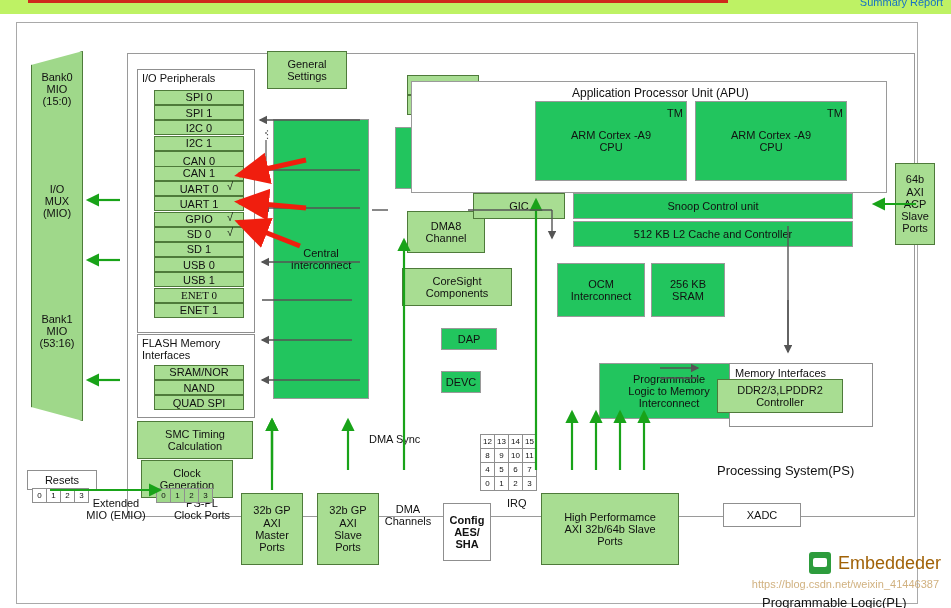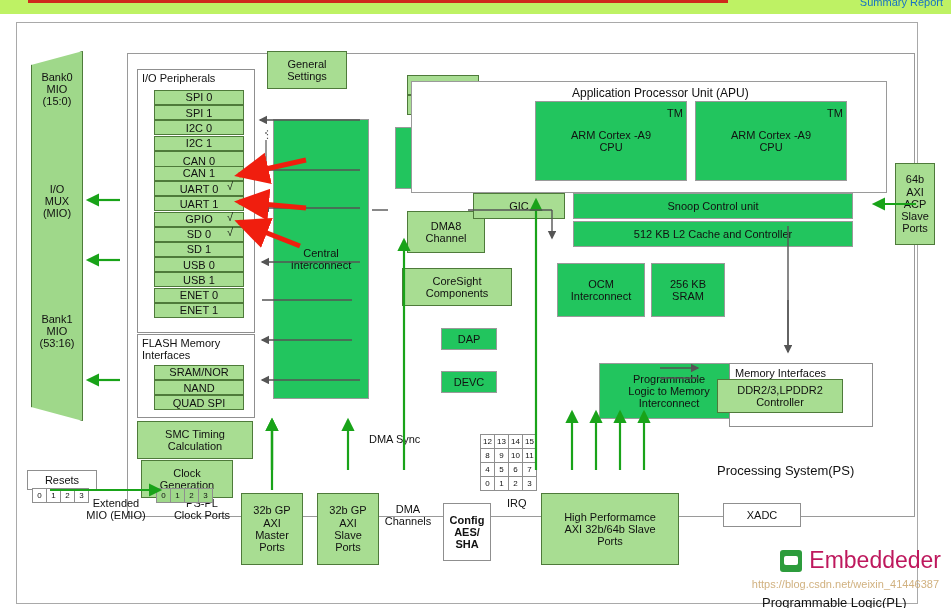--- a/index.html
+++ b/index.html
@@ -25,21 +25,21 @@
   .flash{position:absolute;left:120px;top:311px;width:116px;height:82px;border:1px solid #8f8f8f;background:#fff;}
   .memif{position:absolute;left:712px;top:340px;width:142px;height:62px;border:1px solid #8f8f8f;background:#fff;}
   .apu{position:absolute;left:394px;top:58px;width:474px;height:110px;border:1px solid #9a9a9a;background:#fff;}
   .chk{color:#111;font-size:11px;position:absolute;}
   .numrow{position:absolute;display:flex;}
   .numrow div{border:1px solid #8f8f8f;background:#fff;width:13px;height:13px;font-size:8px;
               display:flex;align-items:center;justify-content:center;margin-left:-1px;}
   .wm{position:absolute;right:10px;bottom:34px;display:flex;align-items:center;gap:7px;}
   .wmq{width:22px;height:22px;background:#2d9c3c;border-radius:3px;position:relative;}
   .wmq:after{content:"";position:absolute;left:4px;top:6px;width:14px;height:9px;background:#fff;border-radius:2px;}
-  .wmt{font-size:23px;color:#be185d;}
+  .wmt{font-size:18px;color:#a16207;}
   .url{position:absolute;right:12px;bottom:18px;font-size:11px;color:#c9a46a;opacity:.85;}
 </style>
 </head>
 <body>
 
 <div class="topbar">
   <div class="topline"></div>
   <div class="sumrep">Summary Report</div>
 </div>
 
@@ -74,21 +74,21 @@
       <div class="abs greenlite ctr lbl" style="left: 137px; top: 158.2px; width: 90px; height: 15px;">UART 0</div>
       <div class="chk" style="left: 210px; top: 157.2px;">√</div>
       <div class="abs greenlite ctr lbl" style="left: 137px; top: 173.4px; width: 90px; height: 15px;">UART 1</div>
       <div class="abs greenlite ctr lbl" style="left: 137px; top: 188.6px; width: 90px; height: 15px;">GPIO</div>
       <div class="chk" style="left: 210px; top: 187.6px;">√</div>
       <div class="abs greenlite ctr lbl" style="left: 137px; top: 203.8px; width: 90px; height: 15px;">SD 0</div>
       <div class="chk" style="left: 210px; top: 202.8px;">√</div>
       <div class="abs greenlite ctr lbl" style="left: 137px; top: 219px; width: 90px; height: 15px;">SD 1</div>
       <div class="abs greenlite ctr lbl" style="left: 137px; top: 234.2px; width: 90px; height: 15px;">USB 0</div>
       <div class="abs greenlite ctr lbl" style="left: 137px; top: 249.4px; width: 90px; height: 15px;">USB 1</div>
-      <div class="abs greenlite ctr lbl" style="left: 137px; top: 264.6px; width: 90px; height: 15px;">ENET 0</div>
+      <div class="abs greenlite ctr lbl" style="left: 137px; top: 264.6px; width: 90px; height: 15px; font-family: Liberation Serif, serif;">ENET 0</div>
       <div class="abs greenlite ctr lbl" style="left: 137px; top: 279.8px; width: 90px; height: 15px;">ENET 1</div>
     </div>
 
   <div class="flash">
     <div class="lbl" style="padding:2px 0 0 4px;white-space:pre;">FLASH Memory
 Interfaces</div>
   </div>
   <div id="flash-host">
       <div class="abs greenlite ctr lbl" style="left: 137px; top: 342px; width: 90px; height: 15px;">SRAM/NOR</div>
       <div class="abs greenlite ctr lbl" style="left: 137px; top: 357.2px; width: 90px; height: 15px;">NAND</div>
@@ -133,21 +133,21 @@
   <div class="abs gray ctr lbl" style="left:256px;top:96px;width:96px;height:280px;white-space:pre;">Central
 Interconnect</div>
 
   <div class="abs greenlite ctr lbl" style="left:390px;top:188px;width:78px;height:42px;white-space:pre;">DMA8
 Channel</div>
 
   <div class="abs greenlite ctr lbl" style="left:385px;top:245px;width:110px;height:38px;white-space:pre;">CoreSight
 Components</div>
 
   <div class="abs gray ctr lbl" style="left:424px;top:305px;width:56px;height:22px;">DAP</div>
-  <div class="abs gray ctr lbl" style="left:424px;top:348px;width:56px;height:22px;">DEVC</div>
+  <div class="abs gray ctr lbl" style="left:424px;top:348px;width:40px;height:22px;">DEVC</div>
 
   <div class="plain" style="left:352px;top:410px;">DMA Sync</div>
 
   <div class="apu">
     <div class="plain" style="left:160px;top:4px;font-size:12px;">Application Processor Unit (APU)</div>
   </div>
   <div class="abs gray ctr lbl" style="left:518px;top:78px;width:152px;height:80px;white-space:pre;">ARM Cortex -A9
 CPU</div>
   <div class="abs gray ctr lbl" style="left:678px;top:78px;width:152px;height:80px;white-space:pre;">ARM Cortex -A9
 CPU</div>

